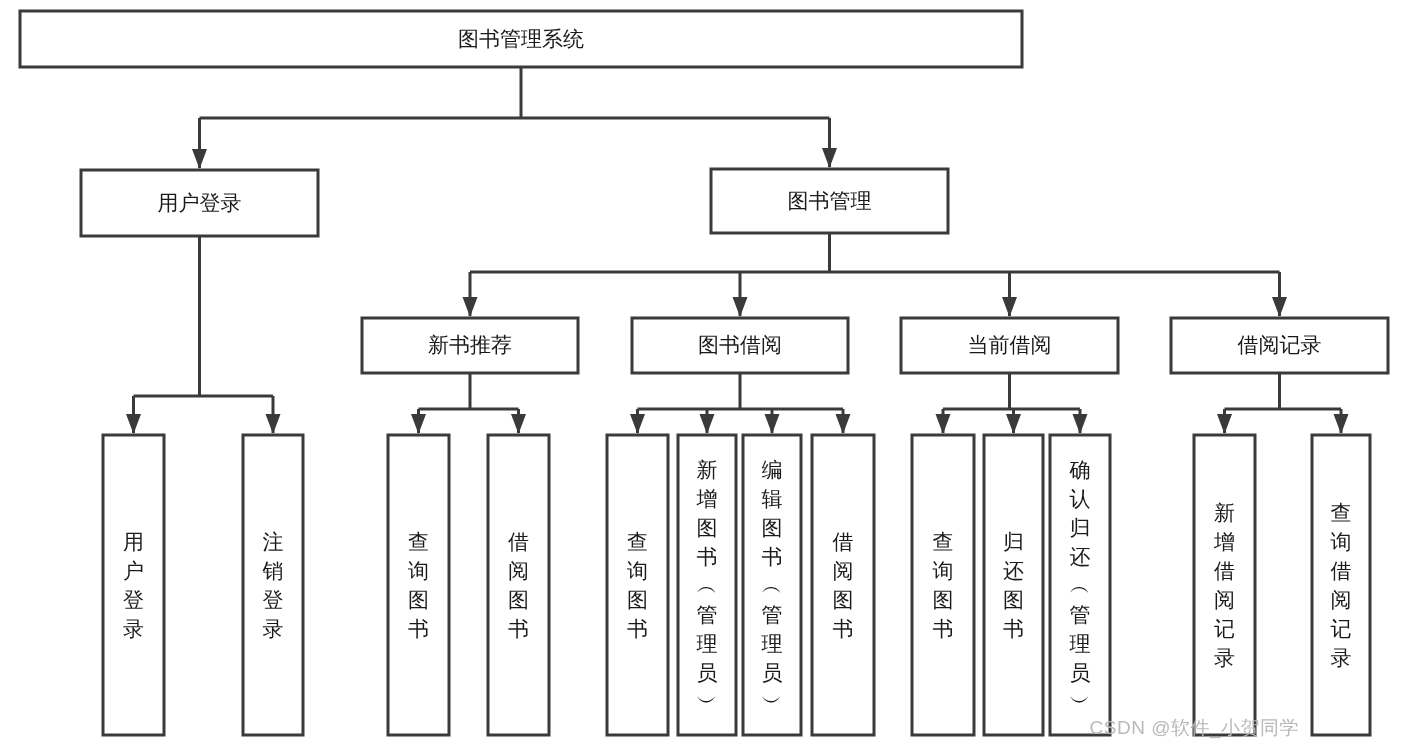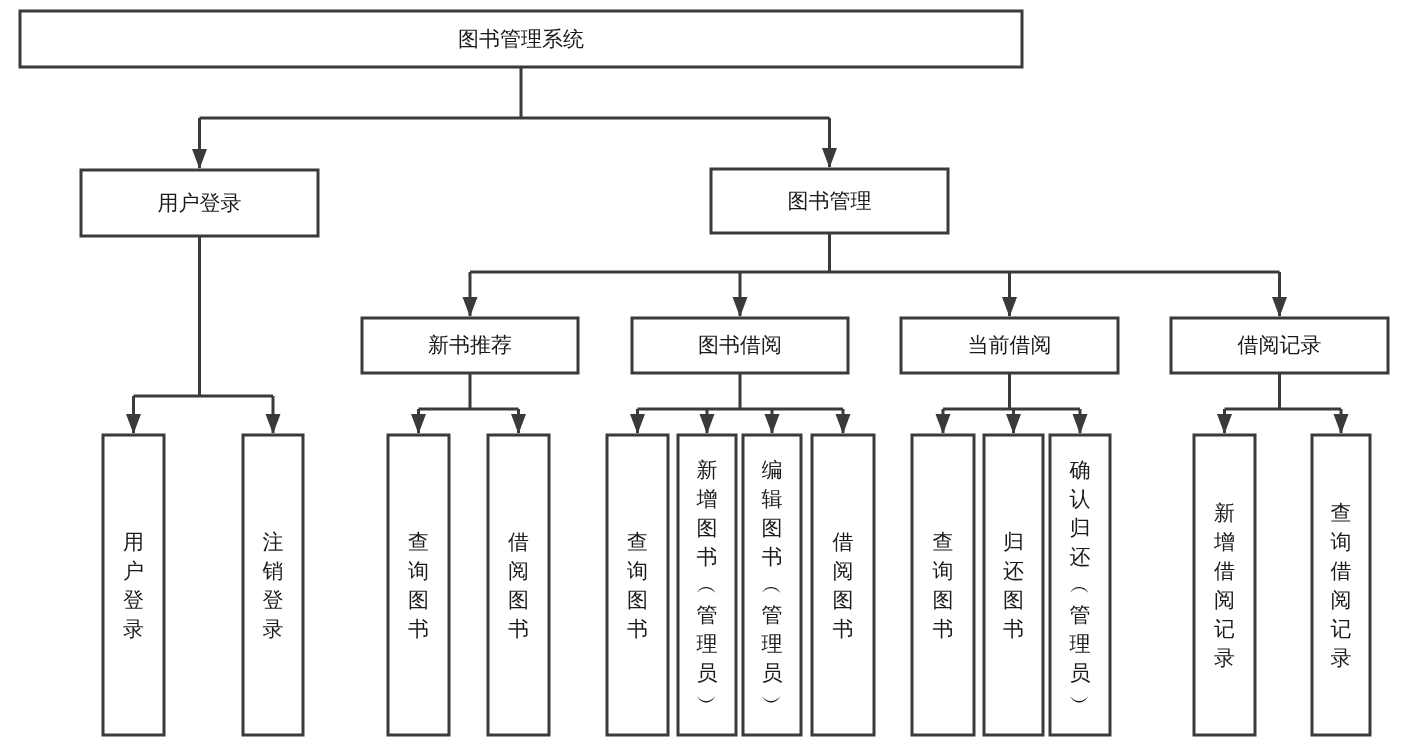--- a/index.html
+++ b/index.html
@@ -202,13 +202,14 @@
           <rect x="1194" y="435" width="61" height="300" class="node-box"></rect>
           <text x="1224.5" y="520" class="node-label-v"><tspan x="1224.5" dy="0">新</tspan><tspan x="1224.5" dy="29">增</tspan><tspan x="1224.5" dy="29">借</tspan><tspan x="1224.5" dy="29">阅</tspan><tspan x="1224.5" dy="29">记</tspan><tspan x="1224.5" dy="29">录</tspan></text>
         </g>
         <g>
           <rect x="1312" y="435" width="58" height="300" class="node-box"></rect>
           <text x="1341" y="520" class="node-label-v"><tspan x="1341" dy="0">查</tspan><tspan x="1341" dy="29">询</tspan><tspan x="1341" dy="29">借</tspan><tspan x="1341" dy="29">阅</tspan><tspan x="1341" dy="29">记</tspan><tspan x="1341" dy="29">录</tspan></text>
         </g>
       </g>
   </svg>
 
+  <div class="watermark">CSDN @软件_小贺同学</div>
 </div>
 
 </body></html>

